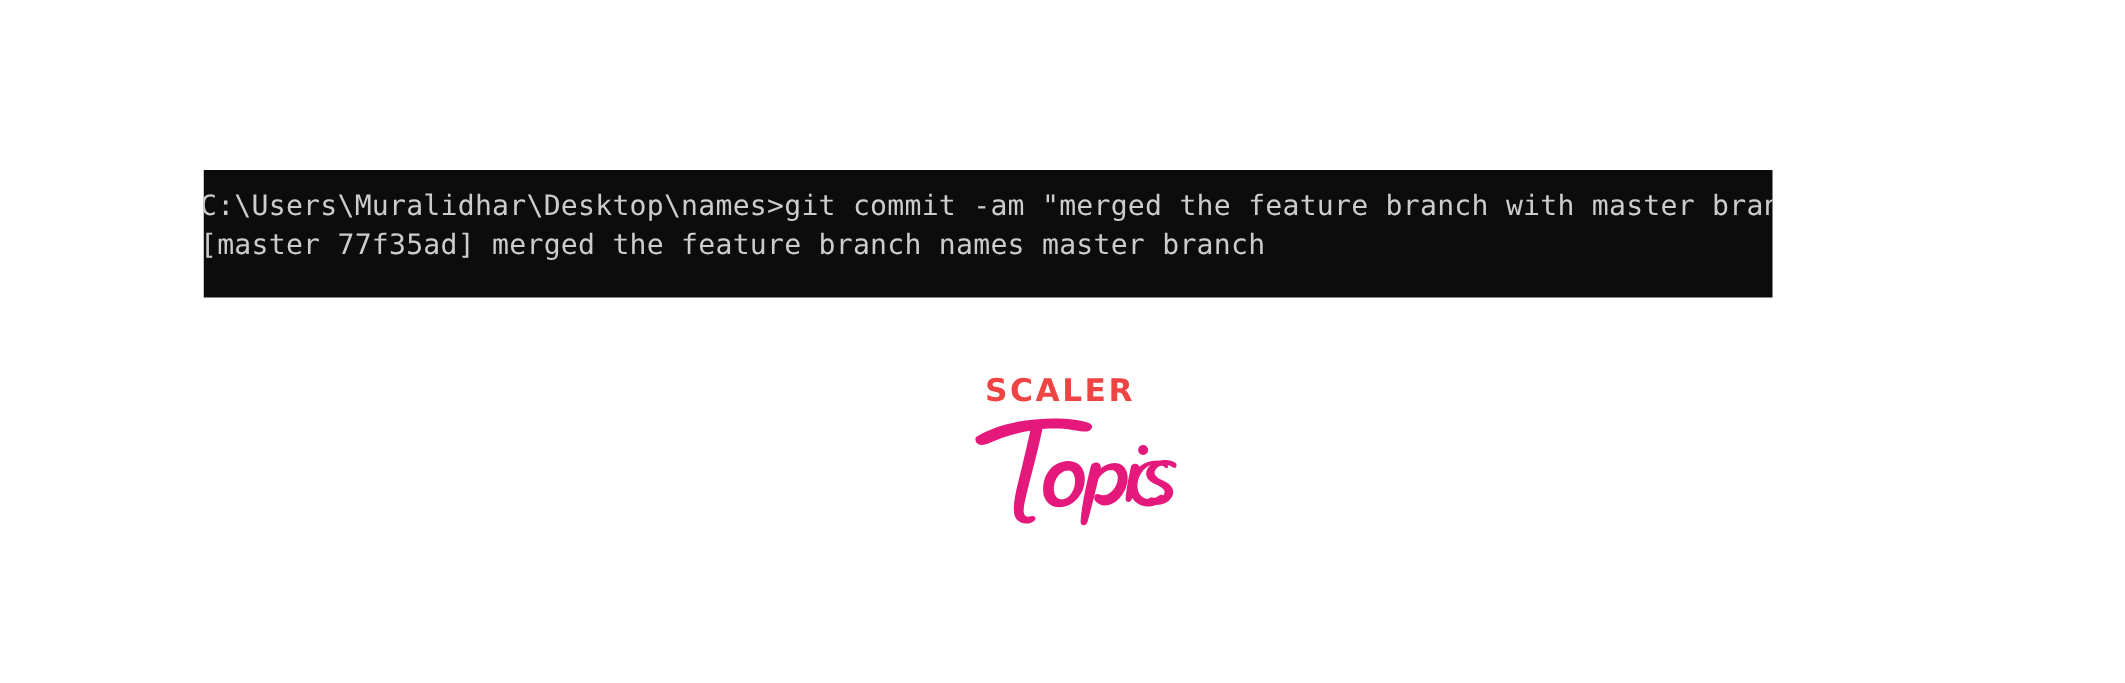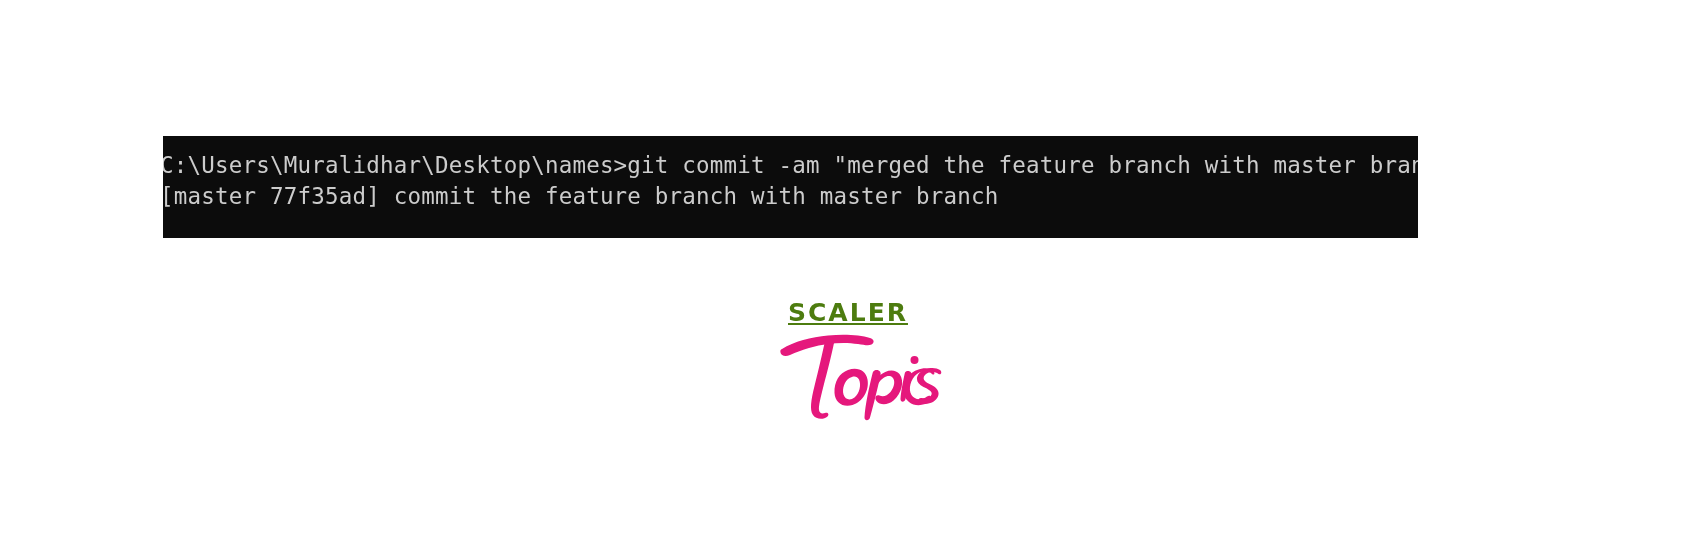--- a/index.html
+++ b/index.html
@@ -52,45 +52,44 @@
     height: 125px;
   }
   #logo-wordmark {
     position: absolute;
     left: 16px;
     top: 4px;
     font-family: "DejaVu Sans", "Liberation Sans", sans-serif;
     font-weight: 700;
     font-size: 25px;
     letter-spacing: 2.0px;
-    color: #4d7c0f;
+    color: #ef4444;
     line-height: 1;
     white-space: nowrap;
-    text-decoration: underline;
   }
   #logo-script {
     position: absolute;
     left: 0px;
     top: 26px;
     width: 170px;
     height: 99px;
   }
   #logo-script svg {
     display: block;
     width: 170px;
     height: 99px;
   }
 </style>
 </head>
 <body>
 
 <div id="terminal-window">
   <div id="terminal-screen">
     <div class="term-line">C:\Users\Muralidhar\Desktop\names&gt;git commit -am "merged the feature branch with master branch"</div>
-    <div class="term-line">[master 77f35ad] commit the feature branch with master branch</div>
+    <div class="term-line">[master 77f35ad] merged the feature branch names master branch</div>
   </div>
 </div>
 
 <div id="scaler-logo">
 
   <div id="logo-wordmark">SCALER</div>
 
   <div id="logo-script" role="img">
     <svg viewBox="0 0 340 198" xmlns="http://www.w3.org/2000/svg" aria-hidden="true">
       <g fill="#e5187c">

